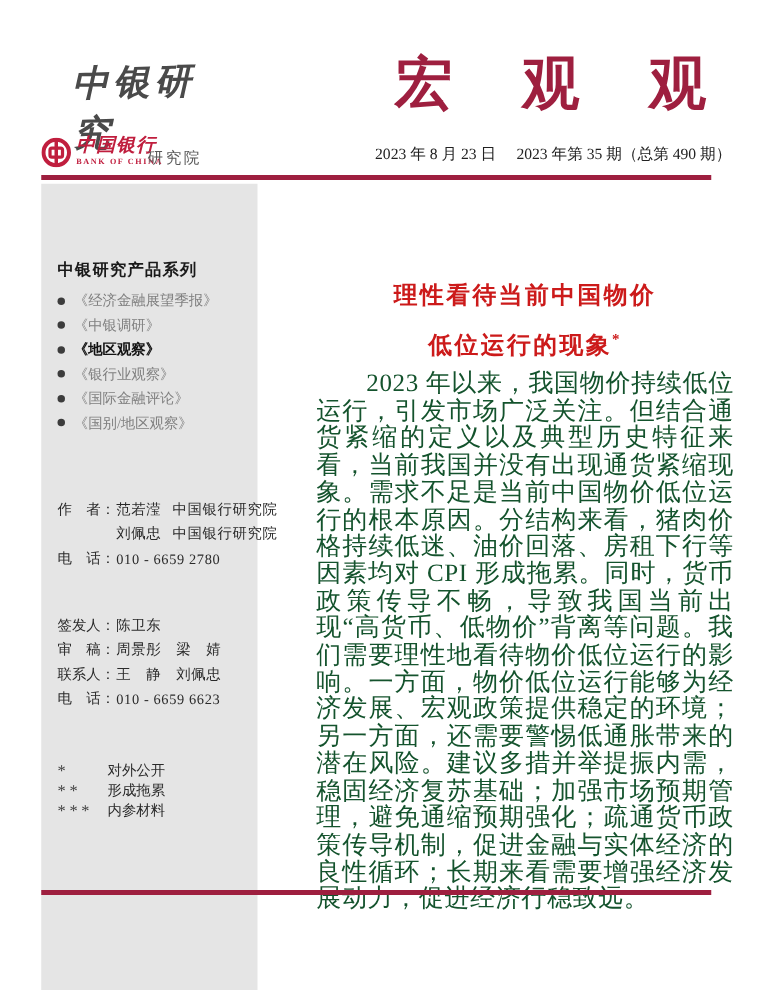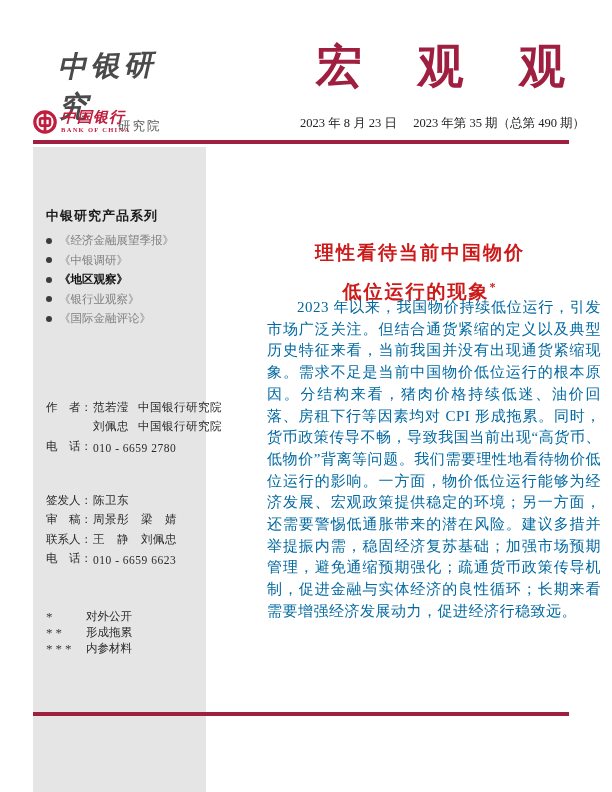--- a/index.html
+++ b/index.html
@@ -39,24 +39,24 @@
   .kv-row{display:flex;height:19.5px;align-items:flex-end;font-size:11.5px;color:#2a2a2a;white-space:nowrap;}
   .kv-label{flex:0 0 47px;}
   .kv-val{letter-spacing:0.5px;}
   .kv-org{margin-left:9px;}
   .sb-legend{top:461px;}
   .legend-row{display:flex;height:16px;align-items:center;font-size:11.5px;color:#2a2a2a;white-space:nowrap;}
   .legend-stars{flex:0 0 40px;font-size:13px;letter-spacing:3px;color:#3c3c3c;line-height:1;}
 
   
   .article-title{position:absolute;left:253px;top:219px;width:334px;text-align:center;
-        color:#cc1a1a;font-size:19px;font-weight:bold;line-height:35px;letter-spacing:2px;margin-top:16px;}
+        color:#cc1a1a;font-size:19px;font-weight:bold;line-height:35px;letter-spacing:2px;}
   .article-title sup{font-size:12px;}
-  .article-body{position:absolute;left:267px;top:297px;width:334px;
-        font-size:15px;line-height:21.7px;text-align:justify;color:#0369a1;
+  .article-body{position:absolute;left:253px;top:297px;width:334px;
+        font-size:20px;line-height:21.7px;text-align:justify;color:#14532d;
         text-indent:2em;letter-spacing:0.5px;}
 </style>
 </head>
 <body>
 
 <div class="page">
 
   <div class="brand-script">中银研究</div>
   <div class="masthead-title">宏 观 观 察</div>
 
@@ -96,20 +96,24 @@
         <span class="dot"></span>
         <span>《地区观察》</span>
       </div>
       <div class="series-item">
         <span class="dot"></span>
         <span>《银行业观察》</span>
       </div>
       <div class="series-item">
         <span class="dot"></span>
         <span>《国际金融评论》</span>
+      </div>
+      <div class="series-item">
+        <span class="dot"></span>
+        <span>《国别/地区观察》</span>
       </div>
     </div>
 
     <div class="sb-block sb-authors">
       <div class="kv-row">
         <span class="kv-label">作　者：</span>
         <span class="kv-val">范若滢</span>
         <span class="kv-val kv-org">中国银行研究院</span>
       </div>
       <div class="kv-row">

